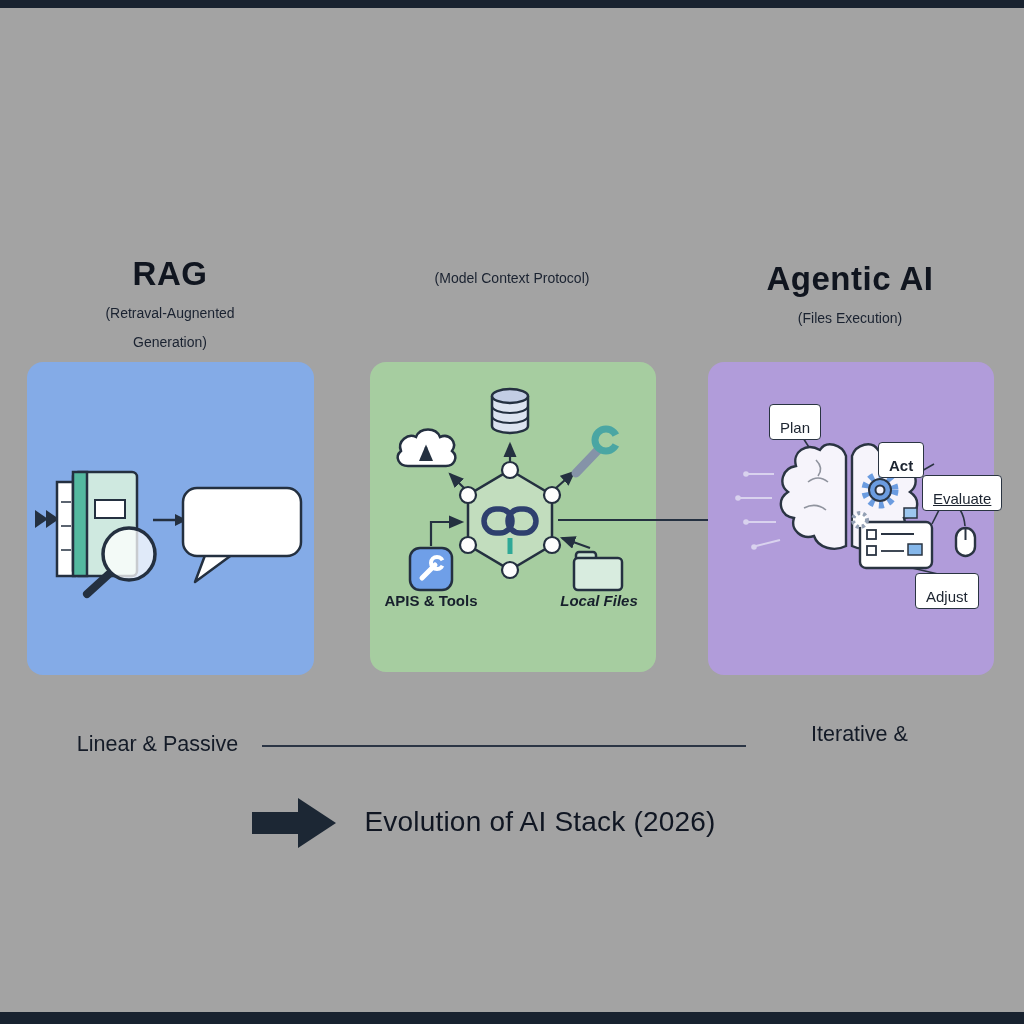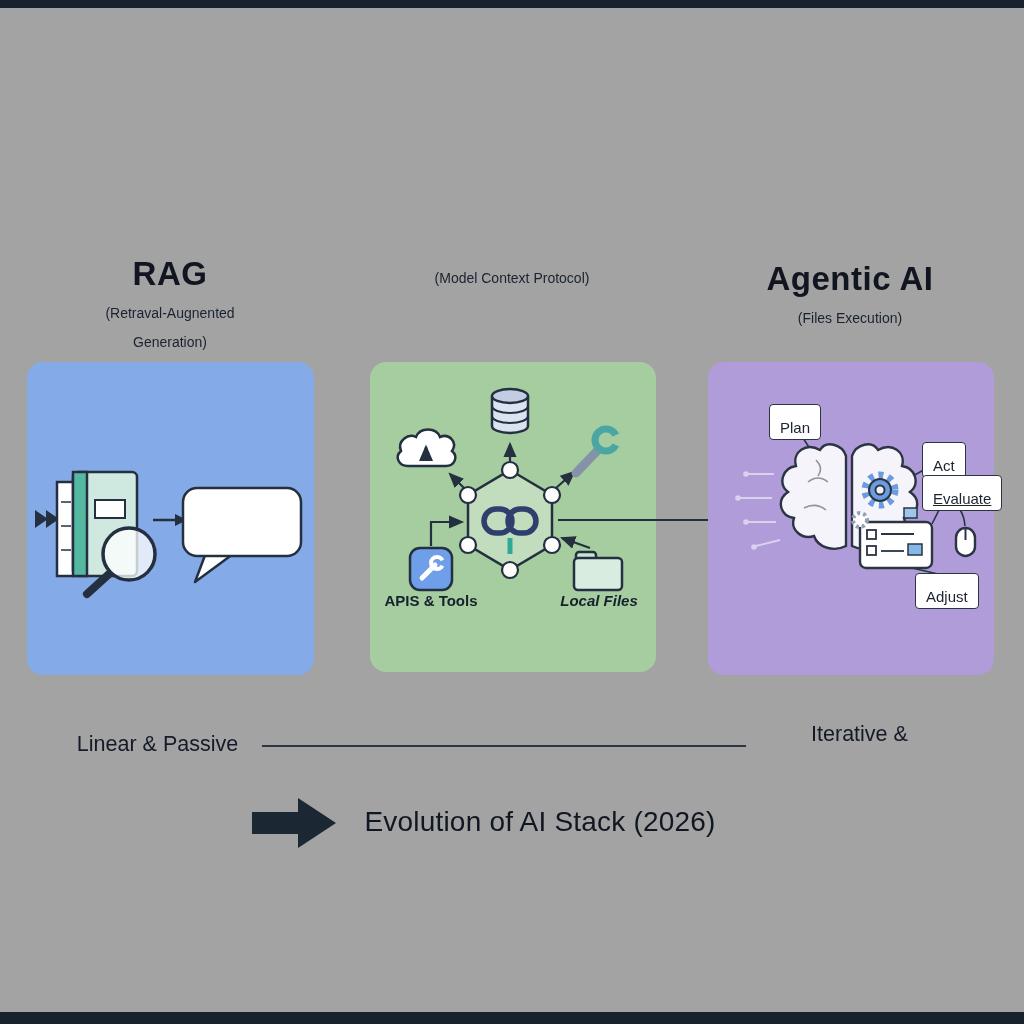--- a/index.html
+++ b/index.html
@@ -32,21 +32,21 @@
     font-size:15px;font-weight:700;color:#17202c;
   }
   .node-label.apis{left:369px;text-align:center;}
   .node-label.files{left:537px;font-style:italic;}
 
   .tag{
     position:absolute;background:#ffffff;border:1.5px solid #2a3442;border-radius:4px;
     padding:14px 10px 3px;font-size:15px;font-weight:500;color:#1c2430;white-space:nowrap;
   }
   .tag.plan{left:769px;top:404px;}
-  .tag.act{left:922px;top:442px;}
+  .tag.act{left:878px;top:442px;font-weight:bold;}
   .tag.evaluate{left:922px;top:475px;text-decoration:underline;}
   .tag.adjust{left:915px;top:573px;}
 
   .flow-arrow{position:absolute;left:552px;top:506px;}
 
   .foot-left{position:absolute;left:55px;top:732px;width:205px;text-align:center;font-size:21.5px;color:#141b27;}
   .foot-line{position:absolute;left:262px;top:745px;width:484px;height:2px;background:#2b3545;}
   .foot-right{position:absolute;left:772px;top:720px;width:175px;text-align:center;font-size:21.5px;line-height:28px;color:#141b27;}
   .evo-arrow{position:absolute;left:252px;top:796px;}
   .caption{position:absolute;left:340px;top:806px;width:400px;text-align:center;font-size:28px;font-weight:500;letter-spacing:.2px;color:#101622;}

